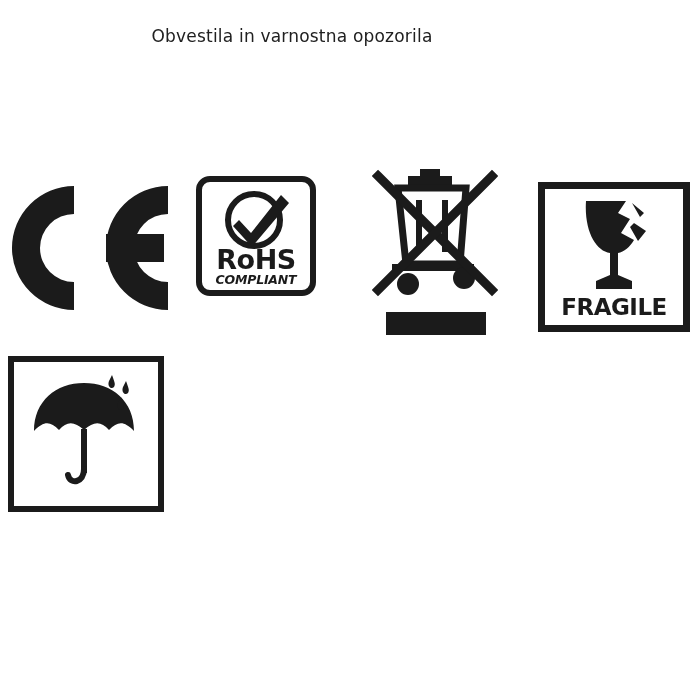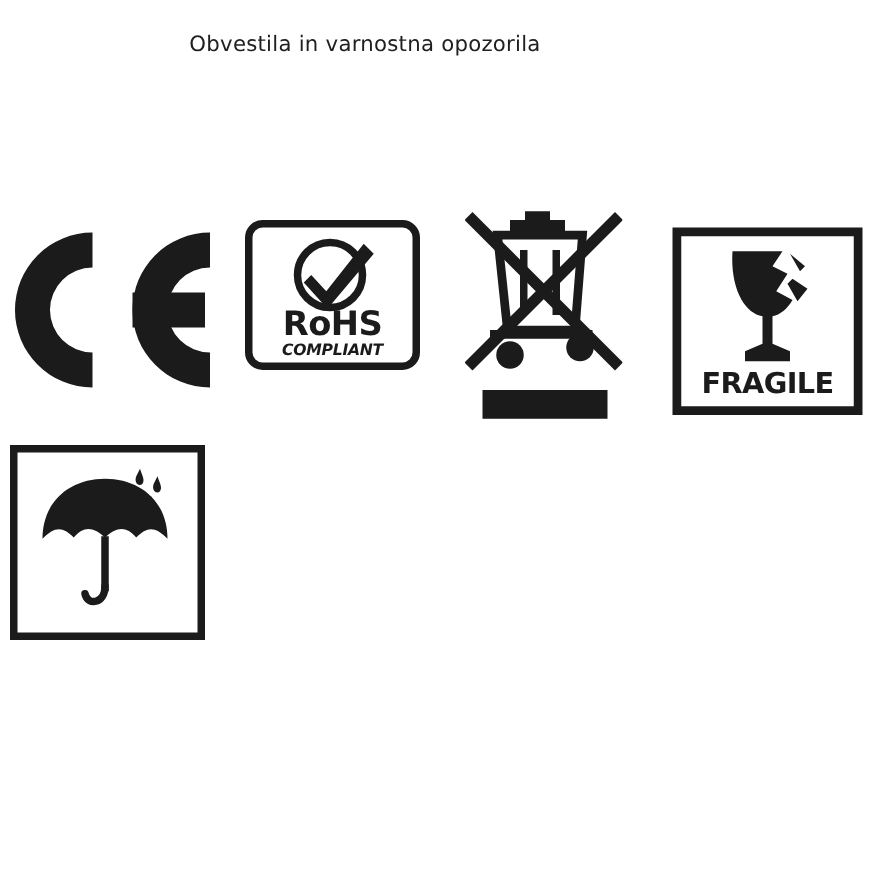--- a/index.html
+++ b/index.html
@@ -34,21 +34,21 @@
   .sym {
     position: absolute;
   }
 
   
   #ce-mark { left: 2px; top: 28px; width: 176px; height: 140px; }
 
   
   #rohs-mark { left: 196px; top: 26px; width: 130px; height: 124px; }
   .rohs-box {
-    width: 140px;
+    width: 120px;
     height: 120px;
     box-sizing: border-box;
     border: 6px solid #1b1b1b;
     border-radius: 14px;
     background: #ffffff;
     position: relative;
   }
   .rohs-check {
     position: absolute;
     left: 50%;

